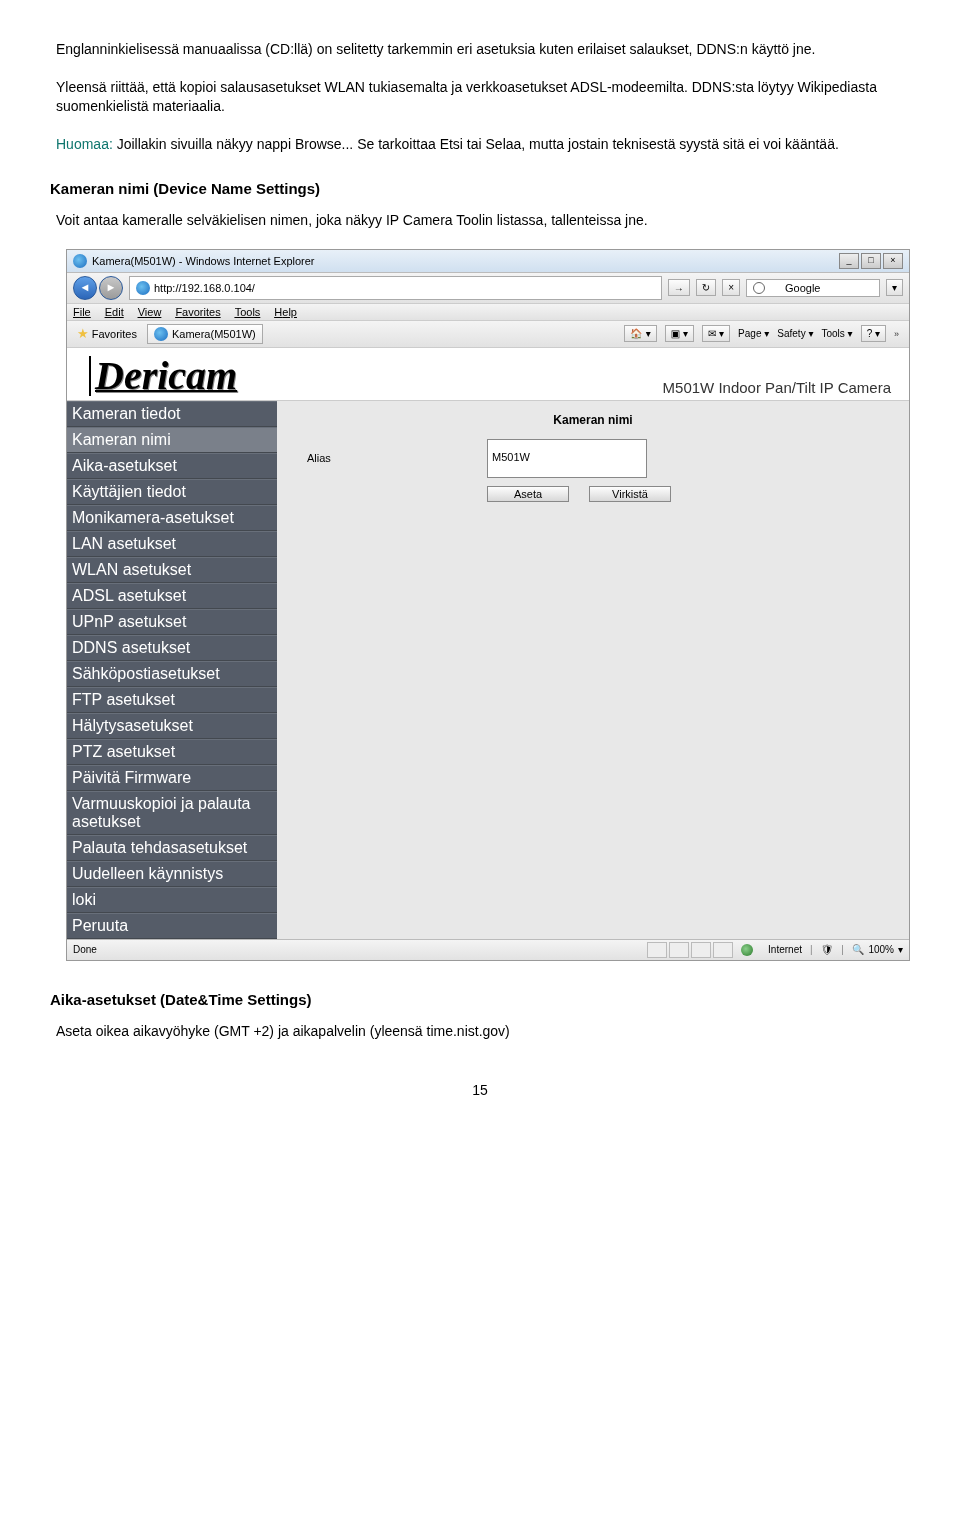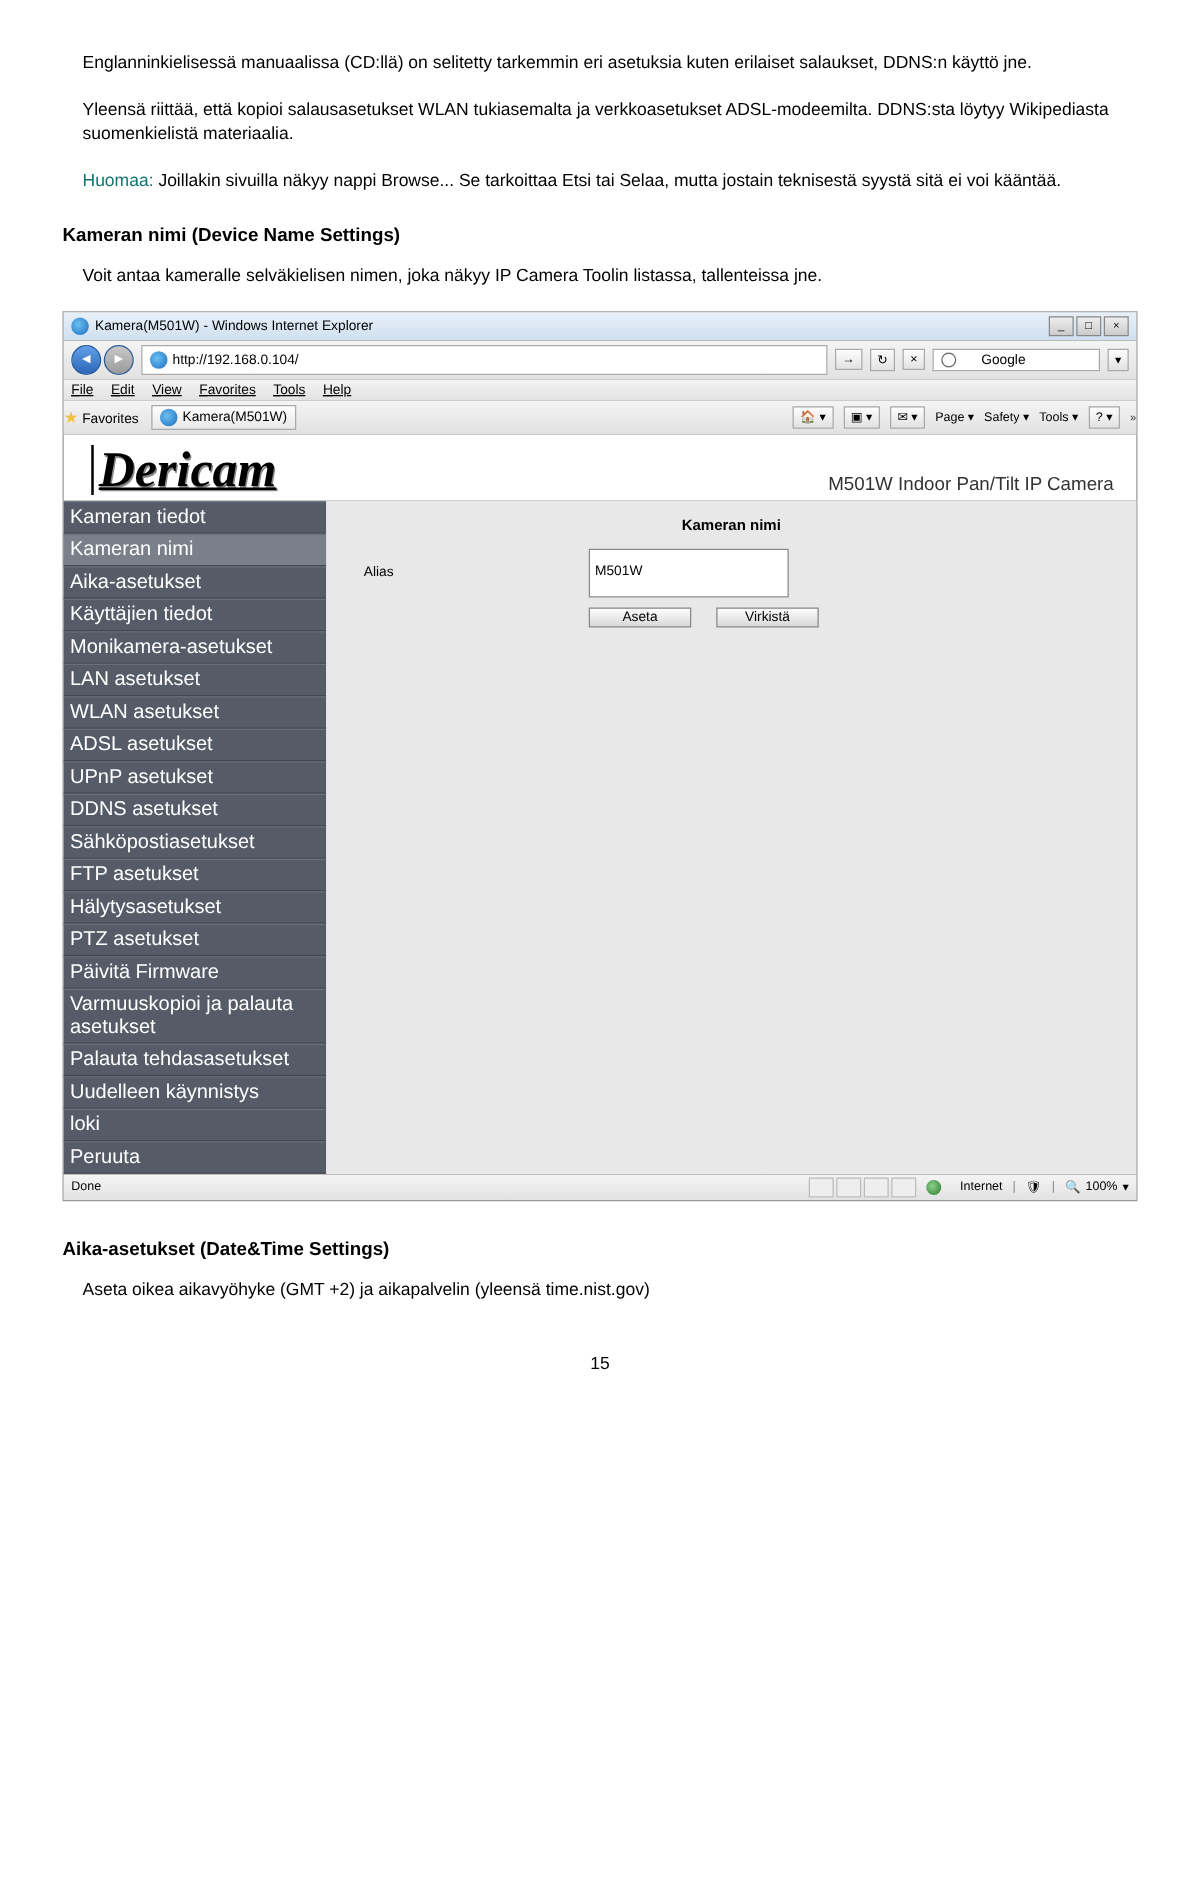--- a/index.html
+++ b/index.html
@@ -6,32 +6,32 @@
     font-family: Verdana, Arial, sans-serif;
     font-size: 14px;
     color: #000;
     background: #fff;
     margin: 0;
     padding: 40px 50px;
     width: 960px;
     box-sizing: border-box;
   }
   .para {
-    margin: 0 0 18px 16px;
+    margin: 0 0 18px 6px;
     line-height: 1.4;
   }
   .red { color: #0f766e; }
   .heading {
     font-weight: bold;
     margin: 26px 0 14px 0;
     font-size: 15px;
   }
   .browser {
     border: 1px solid #999;
-    margin: 14px 0 30px 0;
+    margin: 14px 0 30px 16px;
     background: #fff;
     font-family: Tahoma, Arial, sans-serif;
     font-size: 11px;
   }
   .titlebar {
     background: linear-gradient(#e8f0f8, #d0e0f0);
     padding: 3px 6px;
     display: flex;
     align-items: center;
     justify-content: space-between;
@@ -98,21 +98,21 @@
     background: linear-gradient(#f4f4f4, #e2e2e2);
     border-bottom: 1px solid #ccc;
     display: flex; gap: 14px;
     text-decoration: underline;
     text-align: center;
   }
   .menubar span { text-decoration: none; }
   .menuitem { }
   .menuitem::first-letter { text-decoration: underline; }
   .favbar {
-    padding: 3px 0;
+    padding: 3px 10px;
     background: linear-gradient(#f4f4f4, #e2e2e2);
     border-bottom: 1px solid #ccc;
     display: flex; align-items: center; justify-content: space-between;
   }
   .favtab {
     border: 1px solid #aaa;
     background: linear-gradient(#fff, #e8e8e8);
     padding: 2px 6px;
     display: inline-flex; align-items: center; gap:4px;
   }

